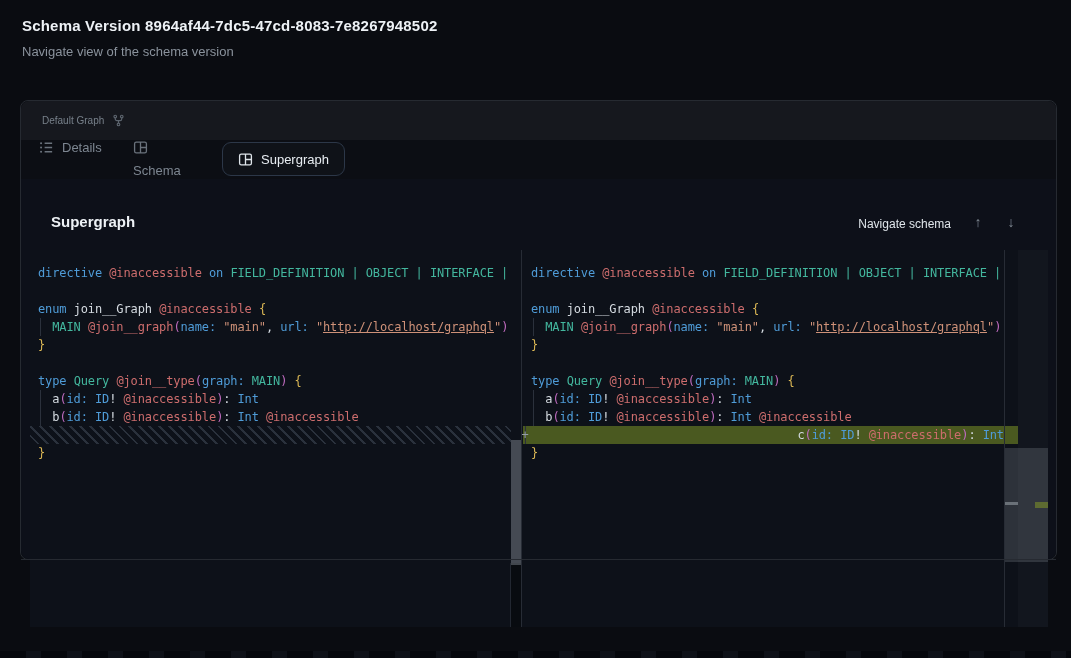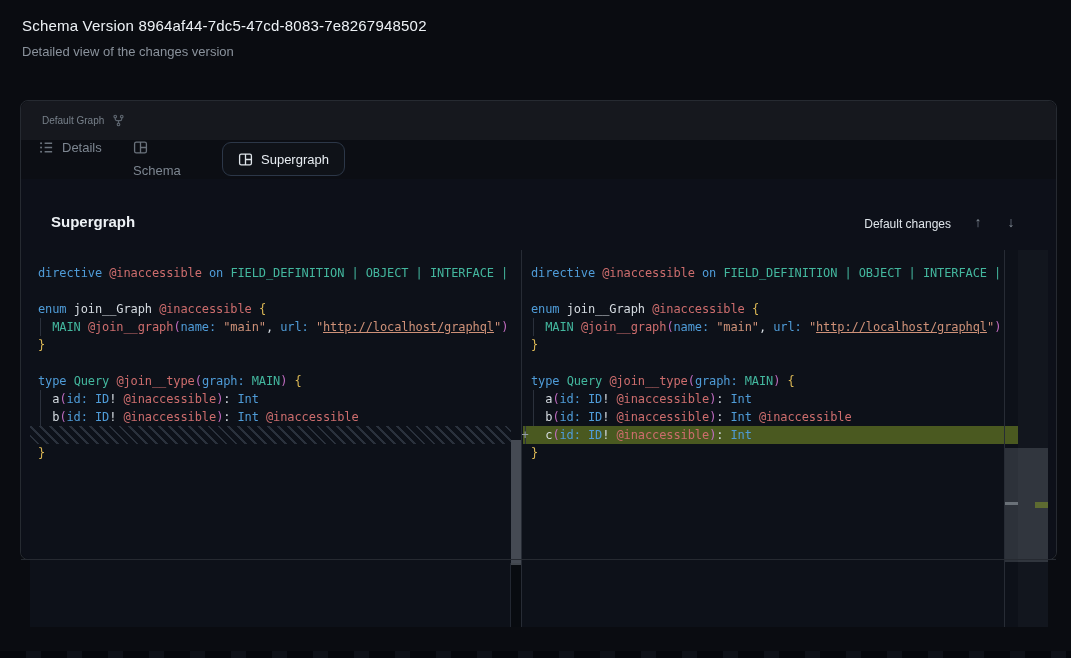--- a/index.html
+++ b/index.html
@@ -4,21 +4,21 @@
 <style>
   * { box-sizing: border-box; margin: 0; padding: 0; }
   html,body { width:1071px; height:658px; }
   body {
     position: relative; overflow: hidden;
     background: #0a0c11;
     font-family: "Liberation Sans", sans-serif;
     color: #e8edf2;
   }
   
-  .page-title { position:absolute; left:22px; top:17px; font-size:15px; font-weight:400; color:#eef2f6; letter-spacing:.2px; }
+  .page-title { position:absolute; left:22px; top:17px; font-size:15px; font-weight:700; color:#eef2f6; letter-spacing:.2px; }
   .page-subtitle { position:absolute; left:22px; top:44px; font-size:13px; color:#8a929c; }
 
   
   .card { position:absolute; left:20px; top:100px; width:1037px; height:460px;
           border:1px solid #262a31; border-radius:8px; background:transparent; }
   .tabs-row { position:absolute; left:0; right:0; top:0; height:39px; background:#16181e; border-radius:8px 8px 0 0; }
   .tab { position:absolute; top:0; height:39px; display:flex; align-items:center; gap:8px; font-size:10px; cursor:pointer; }
   .tab.inactive { left:0; padding:0 14px 0 21px; color:#77808a; }
   .tab.active { left:135px; width:118px; justify-content:center; background:#0c0e14; border-radius:6px 6px 0 0; color:#e8edf2; }
   .tab .ic { display:flex; color:#5d656f; }
@@ -41,21 +41,21 @@
   .editor { position:absolute; left:30px; top:250px; width:1018px; height:377px; background:#0d1119; }
   .code-pane { position:absolute; top:0; bottom:0; overflow:hidden; padding:14px 0 0 8px;
                font-family:"DejaVu Sans Mono", monospace; font-size:12px; line-height:18px; letter-spacing:-0.1px;
                white-space:pre; color:var(--syn-plain,#d5dbe1); }
   .pane-left { left:0; width:481px; }
   .pane-right { left:493px; width:481px; }
   .code-line { position:relative; height:18px; white-space:pre; }
   .indent-guide { position:absolute; left:2px; top:0; bottom:0; width:1px; background:#2b313c; }
   .code-line.hatch { margin-left:-8px; width:calc(100% + 8px);
       background:repeating-linear-gradient(45deg, transparent 0 5px, var(--hatch-stripe,#2a313c) 5px 7px); }
-  .code-line.added { margin-left:-8px; padding-left:8px; width:calc(100% + 8px); background:var(--added-line-bg,#4a5920); }
+  .code-line.added { margin-left:-8px; padding-left:8px; width:calc(100% + 8px); background:var(--added-line-bg,#4a5920);text-align:right; }
 
   .tok-kw   { color:var(--syn-kw,#4f9cd8); }
   .tok-attr { color:var(--syn-attr,#4f9cd8); }
   .tok-type { color:var(--syn-type,#43b79e); }
   .tok-dir  { color:var(--syn-dir,#cd6d6d); }
   .tok-brace{ color:var(--syn-brace,#dcb855); }
   .tok-paren{ color:var(--syn-paren,#c06cc0); }
   .tok-str  { color:var(--syn-str,#ce9178); }
   .tok-link { color:var(--syn-link,#ce9178); text-decoration:underline; }
 
@@ -75,21 +75,21 @@
   .card-bottom-line { position:absolute; left:21px; top:559px; width:1035px; height:1px; background:#262a31; z-index:7; }
   .bottom-strip { position:absolute; left:0; bottom:0; width:100%; height:7px;
       background:repeating-linear-gradient(90deg, #05070c 0 26px, #0e1118 26px 41px); }
 
   svg { display:block; }
 </style>
 </head>
 <body>
 
 <div class="page-title">Schema Version 8964af44-7dc5-47cd-8083-7e8267948502</div>
-<div class="page-subtitle">Detailed view of the changes version</div>
+<div class="page-subtitle">Navigate view of the schema version</div>
 
 <div class="card">
 
   <div class="tabs-row">
     <div class="tab inactive">
       <span>Default Graph</span>
       <span class="ic">
         <svg width="13" height="13" viewBox="0 0 16 16" fill="none" stroke="currentColor" stroke-width="1.4">
           <circle cx="4" cy="3.2" r="1.6"></circle>
             <circle cx="12" cy="3.2" r="1.6"></circle>
@@ -125,21 +125,21 @@
           <rect x="1.7" y="2.2" width="12.6" height="11.6" rx="1.8"></rect>
           <path d="M8 2.2v11.6M8 8h6.3"></path>
         </svg>
       </span>
       <span>Supergraph</span>
     </div>
   </div>
 
   <div class="card-content">
     <div class="section-title">Supergraph</div>
-    <div class="nav-label">Default changes</div>
+    <div class="nav-label">Navigate schema</div>
     <div class="nav-arrow nav-up">↑</div>
     <div class="nav-arrow nav-down">↓</div>
   </div>
 </div>
 
 <div class="editor">
   <div class="code-pane pane-left"><div class="code-line"><span class="tok-kw">directive</span><span> </span><span class="tok-dir">@inaccessible</span><span> </span><span class="tok-kw">on</span><span> </span><span class="tok-type">FIELD_DEFINITION</span><span class="tok-type"> | </span><span class="tok-type">OBJECT</span><span class="tok-type"> | </span><span class="tok-type">INTERFACE</span><span class="tok-type"> |</span></div><div class="code-line"></div><div class="code-line"><span class="tok-kw">enum</span><span> </span><span>join__Graph</span><span> </span><span class="tok-dir">@inaccessible</span><span> </span><span class="tok-brace">{</span></div><div class="code-line"><span class="indent-guide"></span><span>  </span><span class="tok-type">MAIN</span><span> </span><span class="tok-dir">@join__graph</span><span class="tok-paren">(</span><span class="tok-attr">name:</span><span> </span><span class="tok-str">"main"</span><span>,</span><span> </span><span class="tok-attr">url:</span><span> </span><span class="tok-str">"</span><span class="tok-link">http://localhost/graphql</span><span class="tok-str">"</span><span class="tok-paren">)</span></div><div class="code-line"><span class="tok-brace">}</span></div><div class="code-line"></div><div class="code-line"><span class="tok-kw">type</span><span> </span><span class="tok-type">Query</span><span> </span><span class="tok-dir">@join__type</span><span class="tok-paren">(</span><span class="tok-attr">graph:</span><span> </span><span class="tok-type">MAIN</span><span class="tok-paren">)</span><span> </span><span class="tok-brace">{</span></div><div class="code-line"><span class="indent-guide"></span><span>  </span><span>a</span><span class="tok-paren">(</span><span class="tok-attr">id:</span><span> </span><span class="tok-kw">ID</span><span>!</span><span> </span><span class="tok-dir">@inaccessible</span><span class="tok-paren">)</span><span>:</span><span> </span><span class="tok-kw">Int</span></div><div class="code-line"><span class="indent-guide"></span><span>  </span><span>b</span><span class="tok-paren">(</span><span class="tok-attr">id:</span><span> </span><span class="tok-kw">ID</span><span>!</span><span> </span><span class="tok-dir">@inaccessible</span><span class="tok-paren">)</span><span>:</span><span> </span><span class="tok-kw">Int</span><span> </span><span class="tok-dir">@inaccessible</span></div><div class="code-line hatch"></div><div class="code-line"><span class="tok-brace">}</span></div></div>
   <div class="code-pane pane-right"><div class="code-line"><span class="tok-kw">directive</span><span> </span><span class="tok-dir">@inaccessible</span><span> </span><span class="tok-kw">on</span><span> </span><span class="tok-type">FIELD_DEFINITION</span><span class="tok-type"> | </span><span class="tok-type">OBJECT</span><span class="tok-type"> | </span><span class="tok-type">INTERFACE</span><span class="tok-type"> |</span></div><div class="code-line"></div><div class="code-line"><span class="tok-kw">enum</span><span> </span><span>join__Graph</span><span> </span><span class="tok-dir">@inaccessible</span><span> </span><span class="tok-brace">{</span></div><div class="code-line"><span class="indent-guide"></span><span>  </span><span class="tok-type">MAIN</span><span> </span><span class="tok-dir">@join__graph</span><span class="tok-paren">(</span><span class="tok-attr">name:</span><span> </span><span class="tok-str">"main"</span><span>,</span><span> </span><span class="tok-attr">url:</span><span> </span><span class="tok-str">"</span><span class="tok-link">http://localhost/graphql</span><span class="tok-str">"</span><span class="tok-paren">)</span></div><div class="code-line"><span class="tok-brace">}</span></div><div class="code-line"></div><div class="code-line"><span class="tok-kw">type</span><span> </span><span class="tok-type">Query</span><span> </span><span class="tok-dir">@join__type</span><span class="tok-paren">(</span><span class="tok-attr">graph:</span><span> </span><span class="tok-type">MAIN</span><span class="tok-paren">)</span><span> </span><span class="tok-brace">{</span></div><div class="code-line"><span class="indent-guide"></span><span>  </span><span>a</span><span class="tok-paren">(</span><span class="tok-attr">id:</span><span> </span><span class="tok-kw">ID</span><span>!</span><span> </span><span class="tok-dir">@inaccessible</span><span class="tok-paren">)</span><span>:</span><span> </span><span class="tok-kw">Int</span></div><div class="code-line"><span class="indent-guide"></span><span>  </span><span>b</span><span class="tok-paren">(</span><span class="tok-attr">id:</span><span> </span><span class="tok-kw">ID</span><span>!</span><span> </span><span class="tok-dir">@inaccessible</span><span class="tok-paren">)</span><span>:</span><span> </span><span class="tok-kw">Int</span><span> </span><span class="tok-dir">@inaccessible</span></div><div class="code-line added"><span class="indent-guide"></span><span>  </span><span>c</span><span class="tok-paren">(</span><span class="tok-attr">id:</span><span> </span><span class="tok-kw">ID</span><span>!</span><span> </span><span class="tok-dir">@inaccessible</span><span class="tok-paren">)</span><span>:</span><span> </span><span class="tok-kw">Int</span></div><div class="code-line"><span class="tok-brace">}</span></div></div>
 
   <div class="added-gutter-patch"></div>

